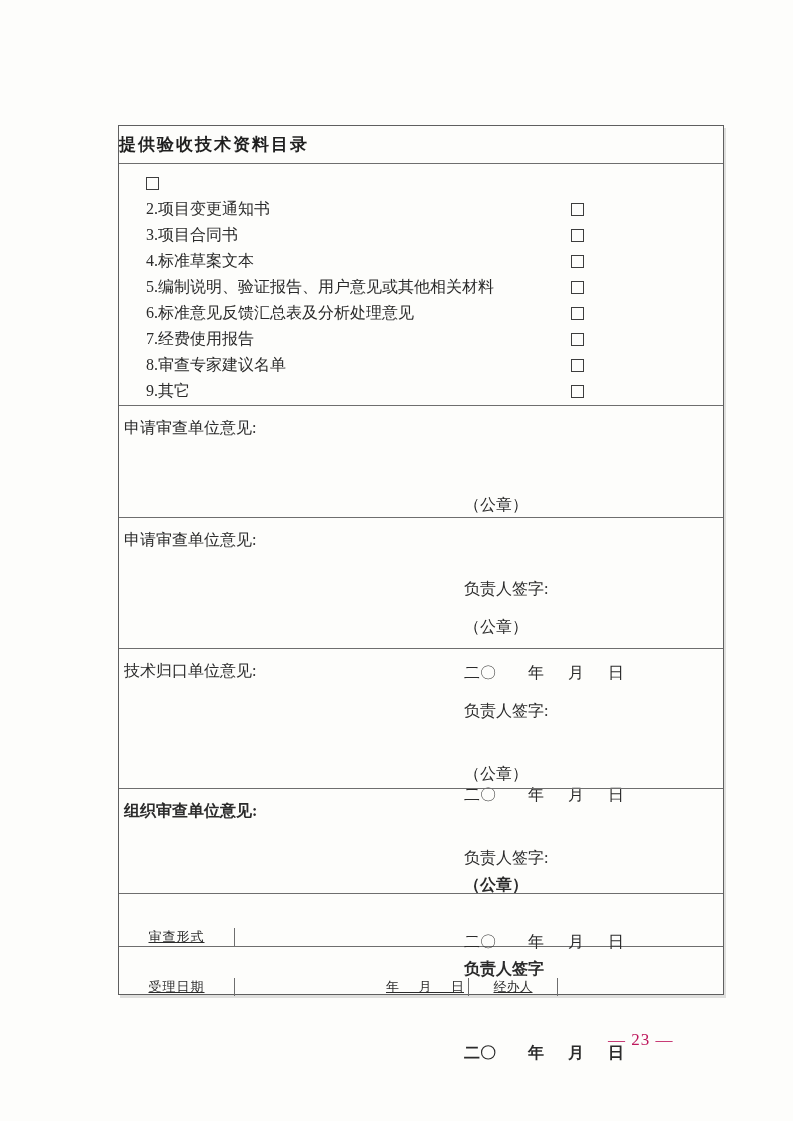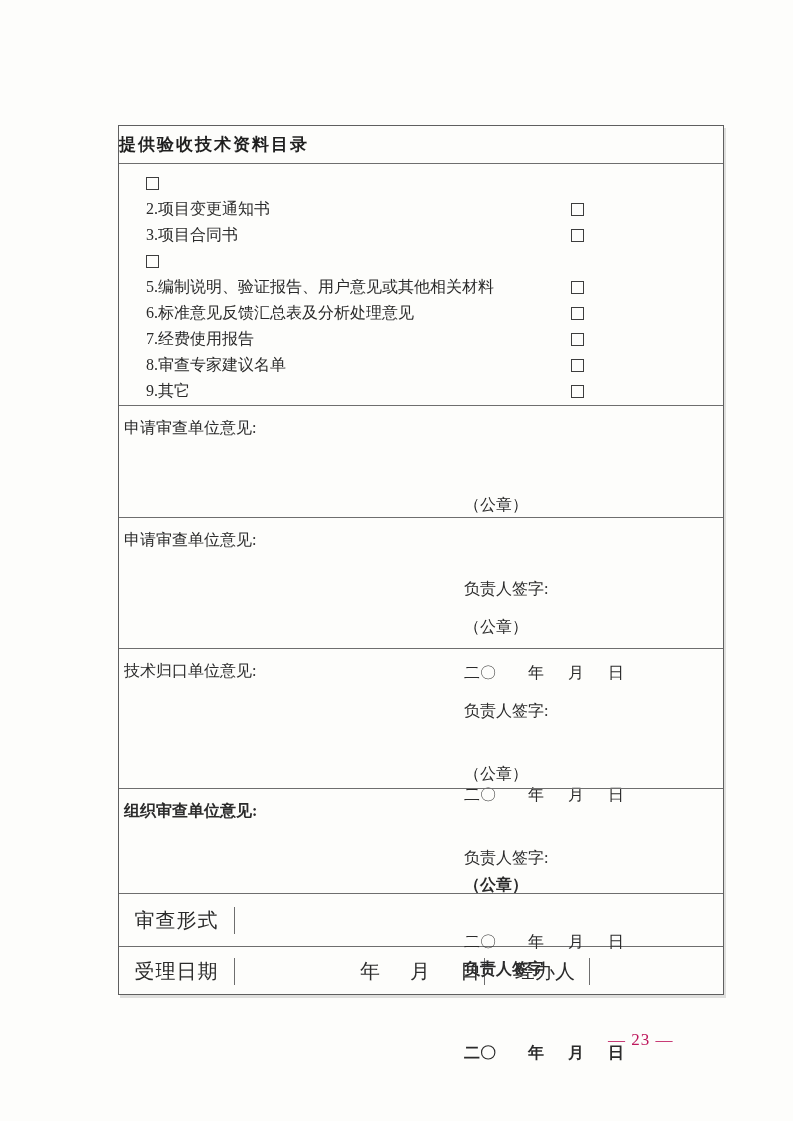--- a/index.html
+++ b/index.html
@@ -56,23 +56,23 @@
     left:345px;
     line-height:28px;
     white-space:pre;
     font-size:16px;
   }
   .sec-1 .sig-block { top:29px; }
   .sec-2 .sig-block { top:39px; }
   .sec-3 .sig-block { top:55px; }
   .sec-4 .sig-block { top:26px; }
 
-  .grid-row { display:flex; align-items:center; font-size:20px; }
+  .grid-row { display:flex; align-items:flex-end; font-size:13px;text-decoration:underline; }
   .review-row { height:53px; }
-  .accept-row { height:49px;gap:16px; }
+  .accept-row { height:49px; }
   .cell { display:flex; align-items:center; border-right:1px solid #6e6e6e; }
   .cell:last-child { border-right:none; }
   .label-cell { width:116px; justify-content:center; letter-spacing:1px; }
   .blank-cell { flex:1; }
   .date-cell {
     width:234px;
     justify-content:flex-end;
     padding-right:4px;
     white-space:pre;
   }
@@ -102,20 +102,21 @@
     </div>
     <div class="item-line">
       <span class="item-label">2.项目变更通知书</span>
       <span class="checkbox"></span>
     </div>
     <div class="item-line">
       <span class="item-label">3.项目合同书</span>
       <span class="checkbox"></span>
     </div>
     <div class="item-line">
+      <span class="item-label">4.标准草案文本</span>
       <span class="checkbox"></span>
     </div>
     <div class="item-line">
       <span class="item-label">5.编制说明、验证报告、用户意见或其他相关材料</span>
       <span class="checkbox"></span>
     </div>
     <div class="item-line">
       <span class="item-label">6.标准意见反馈汇总表及分析处理意见</span>
       <span class="checkbox"></span>
     </div>

